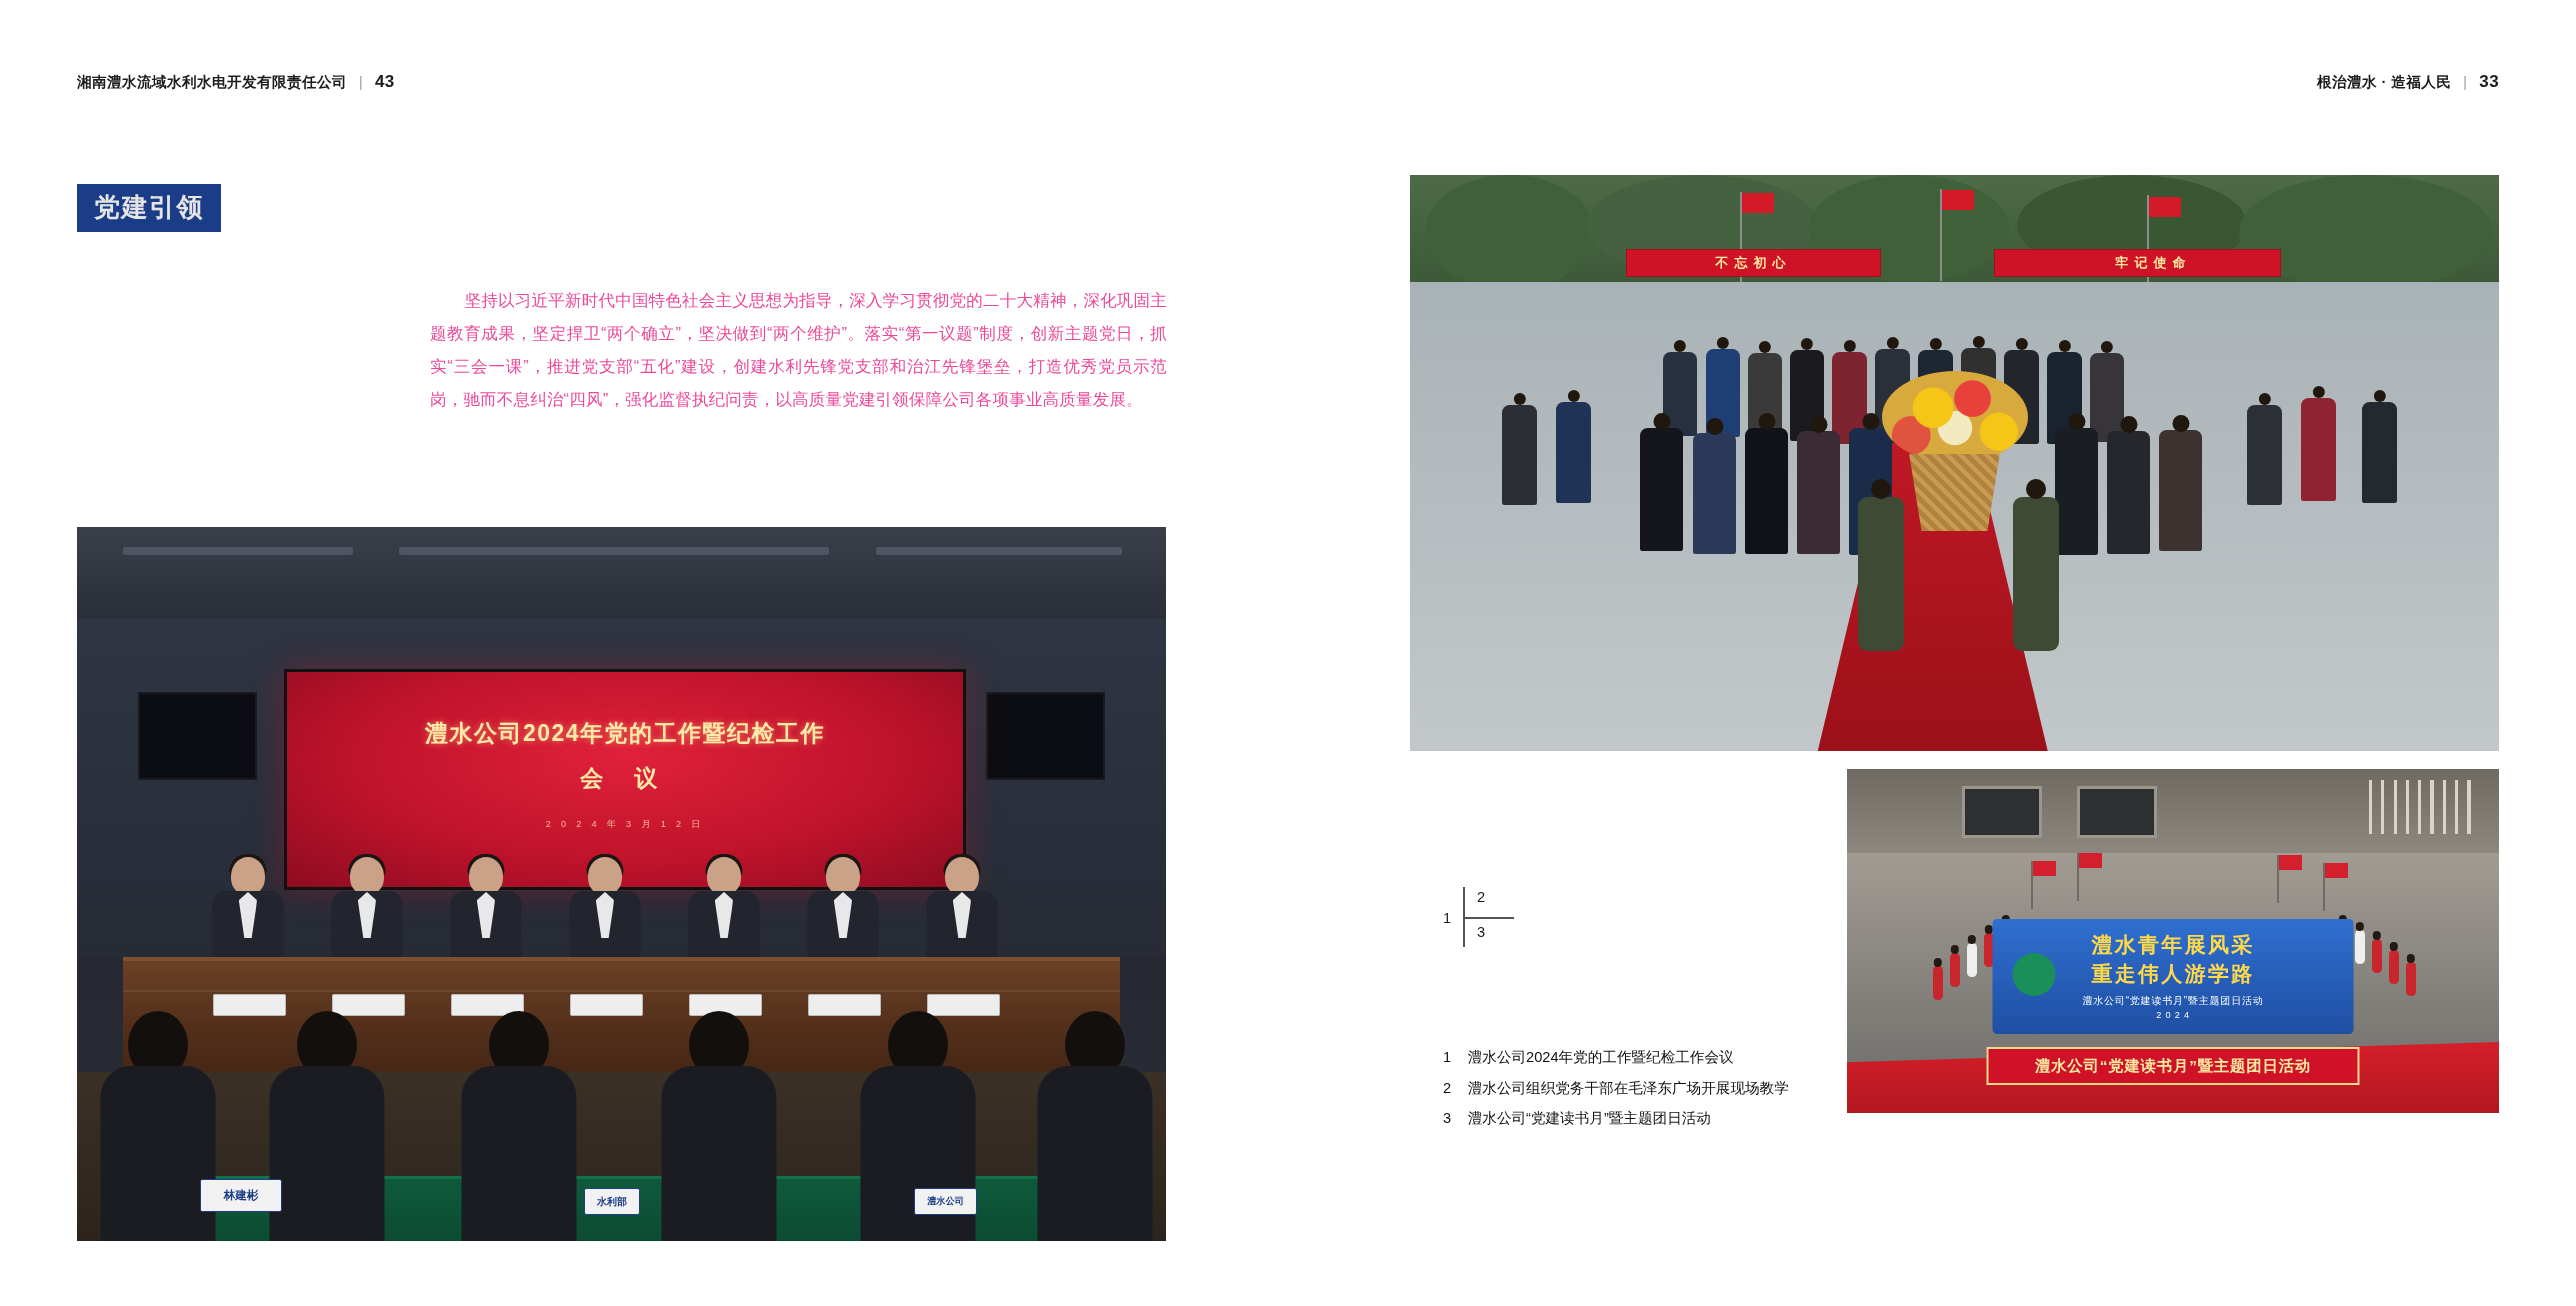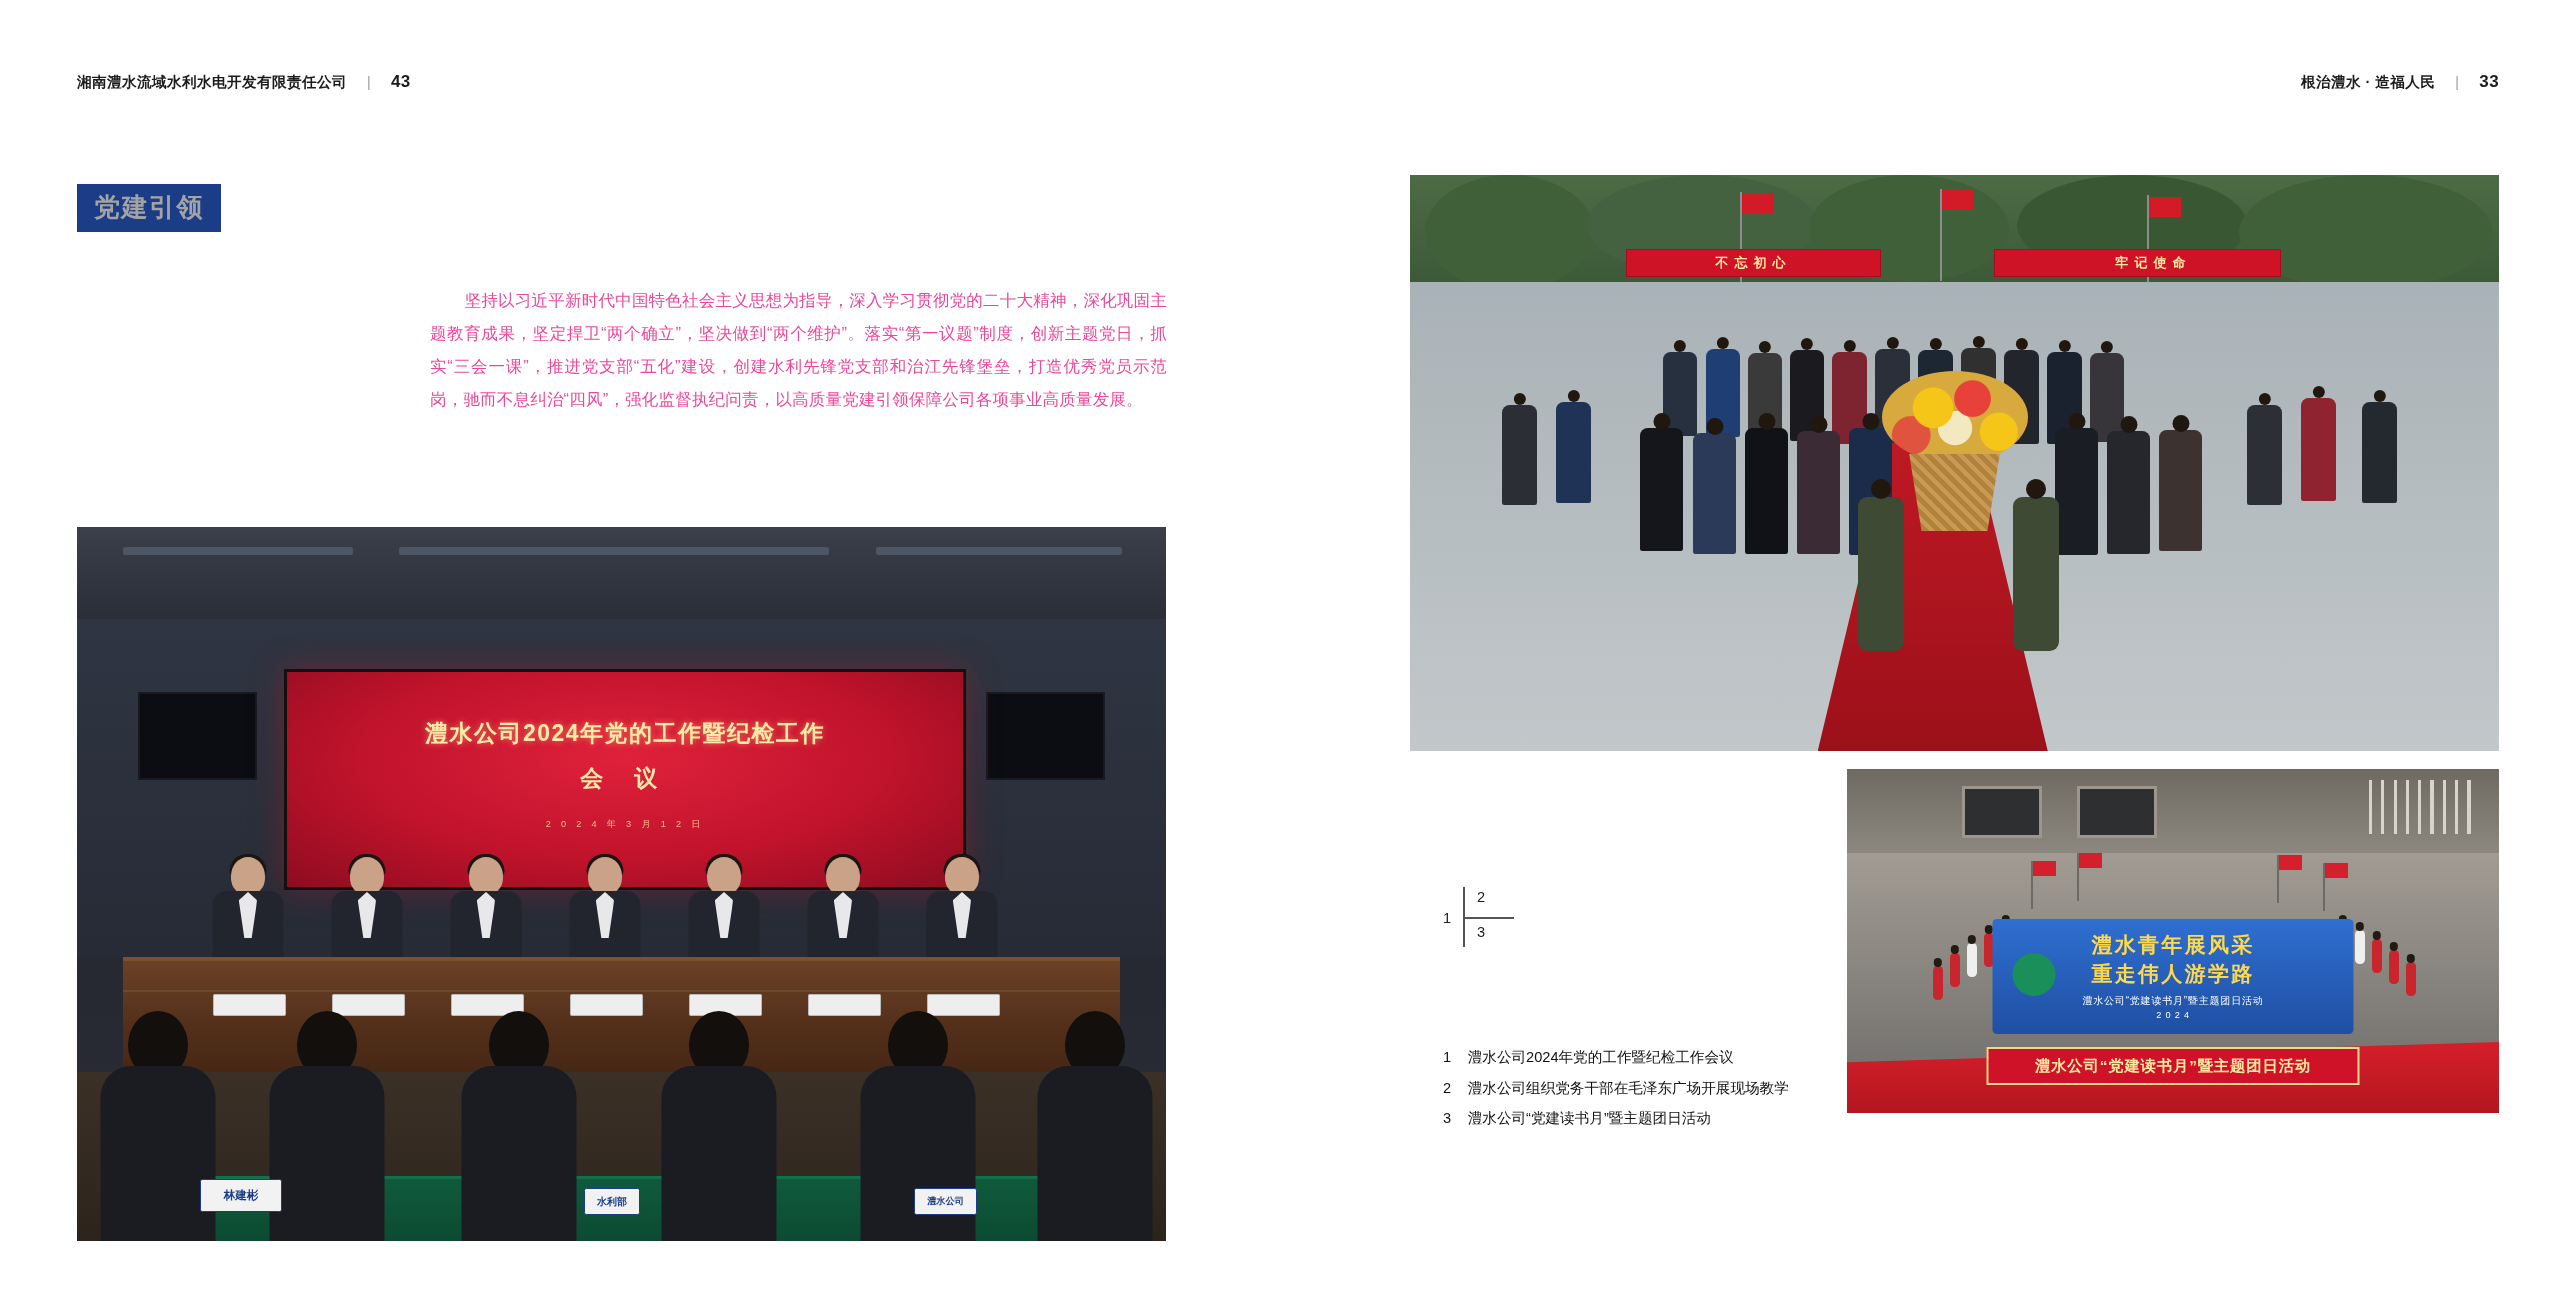--- a/index.html
+++ b/index.html
@@ -26,21 +26,21 @@
     width: 50%;
     height: 100%;
   }
 
   
   .runhead {
     position: absolute;
     top: 72px;
     display: flex;
     align-items: center;
-    gap: 20px;
+    gap: 12px;
     font-size: 14.6px;
     font-weight: 700;
     letter-spacing: 0.4px;
     color: #1c1c1c;
     white-space: nowrap;
   }
   .runhead.left { left: 77px; }
   .runhead.right { right: 77px; }
   .runhead .sep {
     color: #9a9a9a;
@@ -51,21 +51,21 @@
     font-size: 17px;
     font-weight: 700;
   }
 
   
   .section-title {
     position: absolute;
     left: 77px;
     top: 184px;
     background: #1b3c86;
-    color: #a3a3a3;
+    color: #e5e5e5;
     font-size: 26px;
     font-weight: 700;
     letter-spacing: 1.5px;
     padding: 10px 17px 11.5px 17px;
     line-height: 1;
   }
 
   
   .body-text {
     position: absolute;

